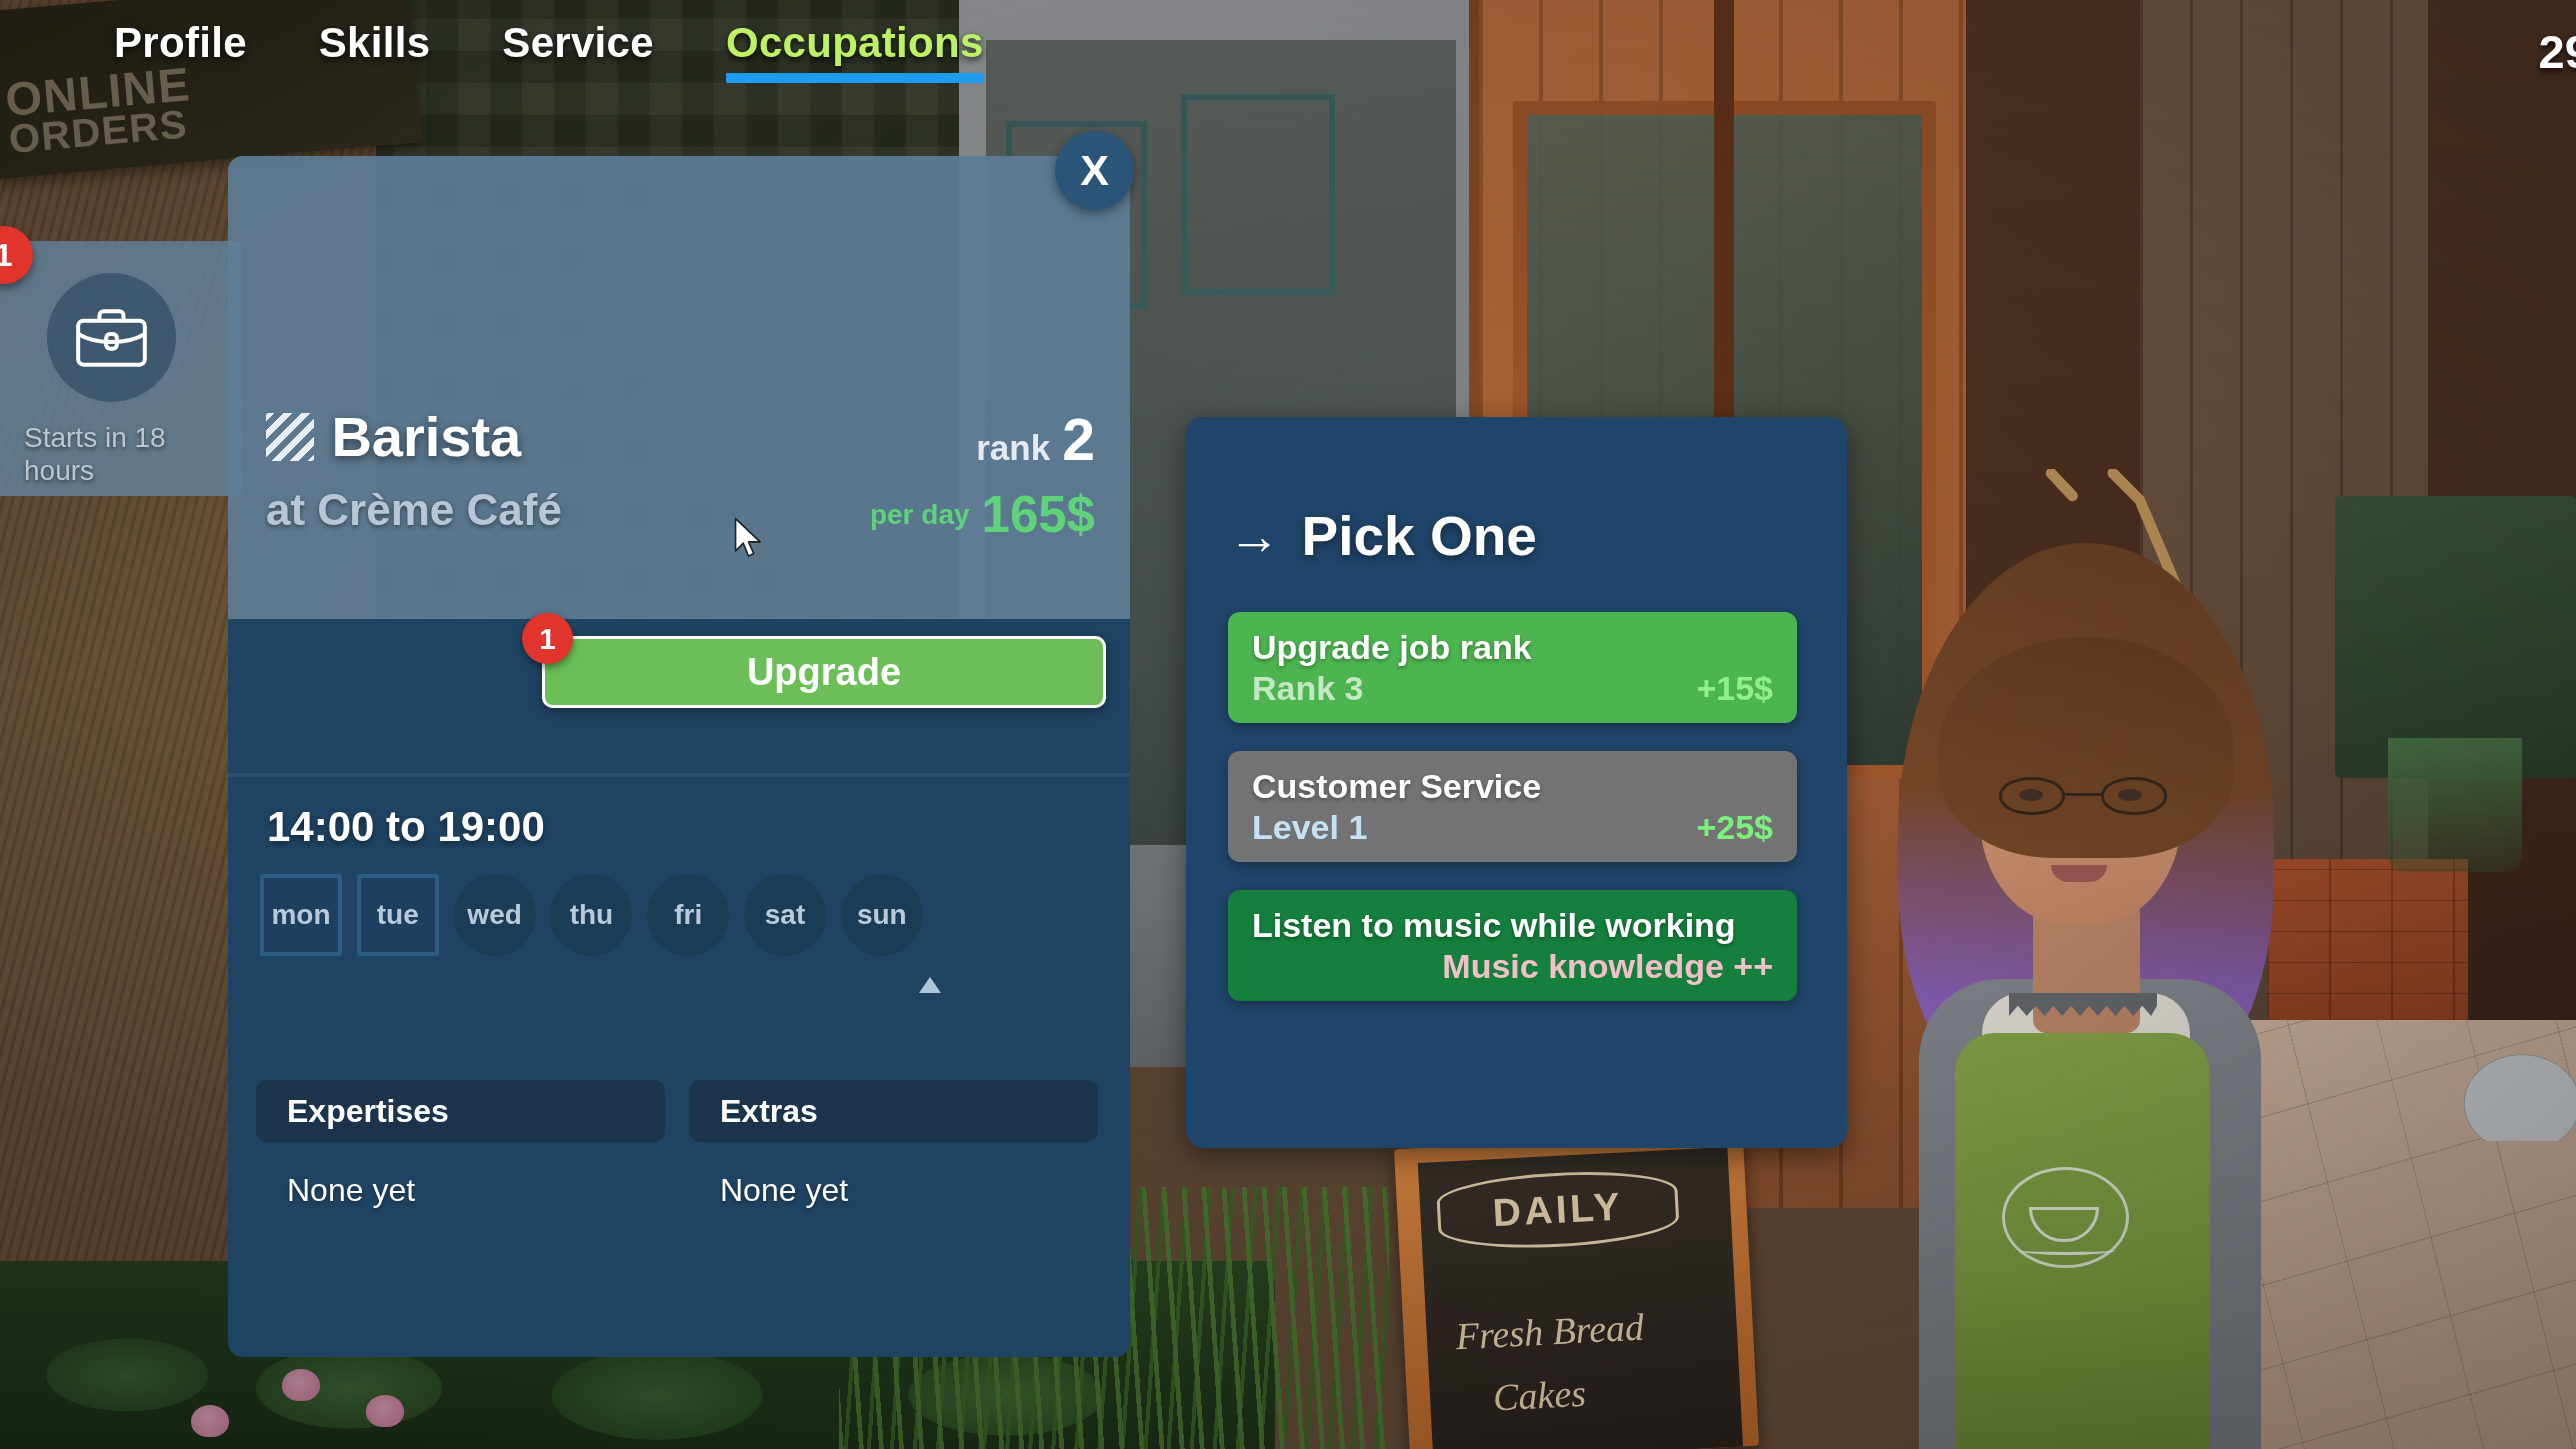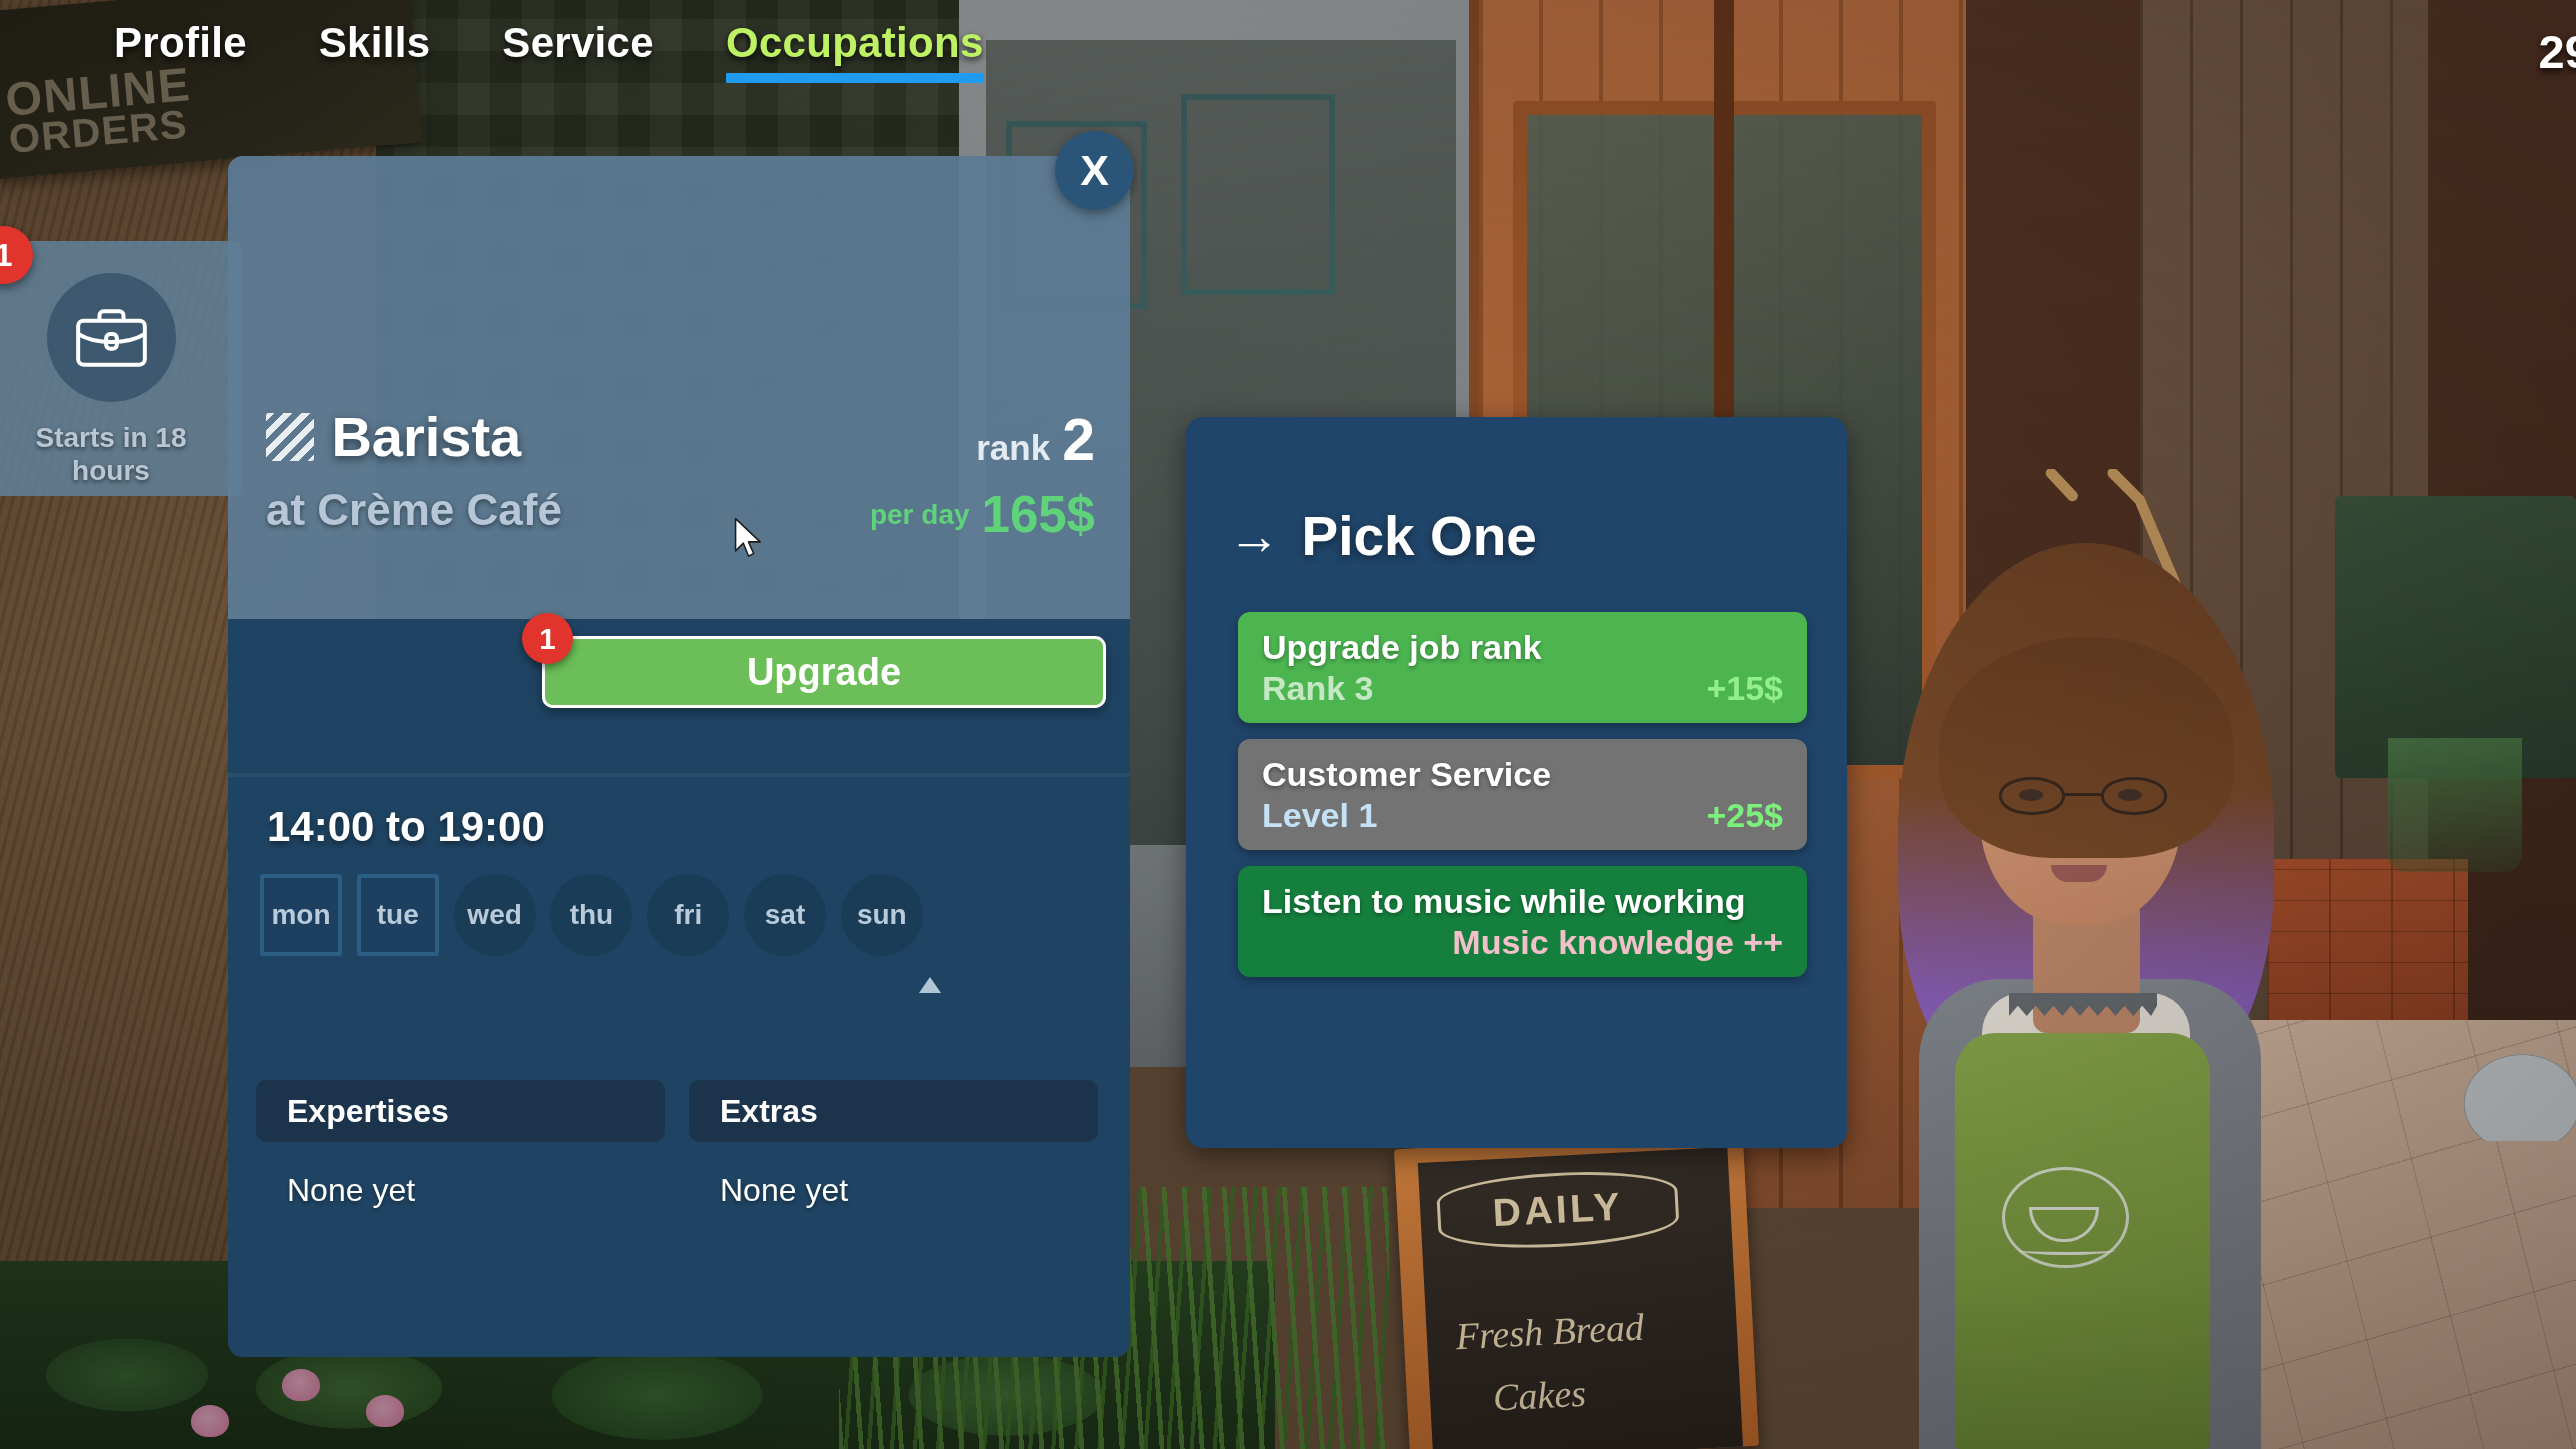--- a/index.html
+++ b/index.html
@@ -278,22 +278,22 @@
     position:absolute; left:-5.4px; top:-14.8px; width:58px; height:58px; border-radius:50%;
     background:#e0342c; color:#fff; font-size:32px; font-weight:bold;
     display:flex; align-items:center; justify-content:center;
     box-shadow:0 4px 9.4px rgba(0,0,0,.45); z-index:2;
   }
   #job-icon-circle {
     width:129px; height:129px; border-radius:50%; background:rgba(40,70,95,.62);
     display:flex; align-items:center; justify-content:center;
   }
   #job-widget .lbl {
-    margin-top:19px; text-align:center; width:174px; line-height:1.18;
-    color:#b9c7d4; font-size:28px; font-weight:bold;
+    margin-top:19px; text-align:left; width:174px; line-height:1.18;
+    color:#b9c7d4; font-size:28px; font-weight:normal;
     text-shadow:0 2px 4px rgba(0,0,0,.5);
   }
 
   
   #panel {
     position:absolute; left:228px; top:156px; width:902px; height:1201px;
     border-radius:14.8px; overflow:visible; z-index:30;
   }
   #panel-head {
     position:absolute; left:0; top:0; width:100%; height:463px;
@@ -393,21 +393,21 @@
   #pick {
     position:absolute; left:1186px; top:417px; width:661px; height:731px;
     background:#20456a; border-radius:17.4px; z-index:32;
     box-shadow:0 8px 28px rgba(0,0,0,.45);
   }
   #pick-head {
     position:absolute; left:42px; top:87px; display:flex; align-items:center; gap:21.5px;
   }
   #pick-arrow { color:#ffffff; font-size:52px; font-weight:bold; line-height:1; }
   #pick-title { color:#ffffff; font-size:55px; font-weight:bold; text-shadow:0 3.4px 8px rgba(0,0,0,.45); }
-  #pick-opts { position:absolute; left:52px; top:195px; display:flex; flex-direction:column; gap:16px; }
+  #pick-opts { position:absolute; left:42px; top:195px; display:flex; flex-direction:column; gap:28px; }
   .opt {
     width:569px; height:111px; border-radius:12px; position:relative; cursor:pointer;
     box-shadow:0 4px 10.7px rgba(0,0,0,.3);
   }
   .opt .t {
     position:absolute; left:24px; top:16px; color:#ffffff; font-size:34px; font-weight:bold;
     text-shadow:0 2px 4.7px rgba(0,0,0,.35);
   }
   .opt .s {
     position:absolute; left:24px; bottom:14.8px; font-size:34px; font-weight:bold;

